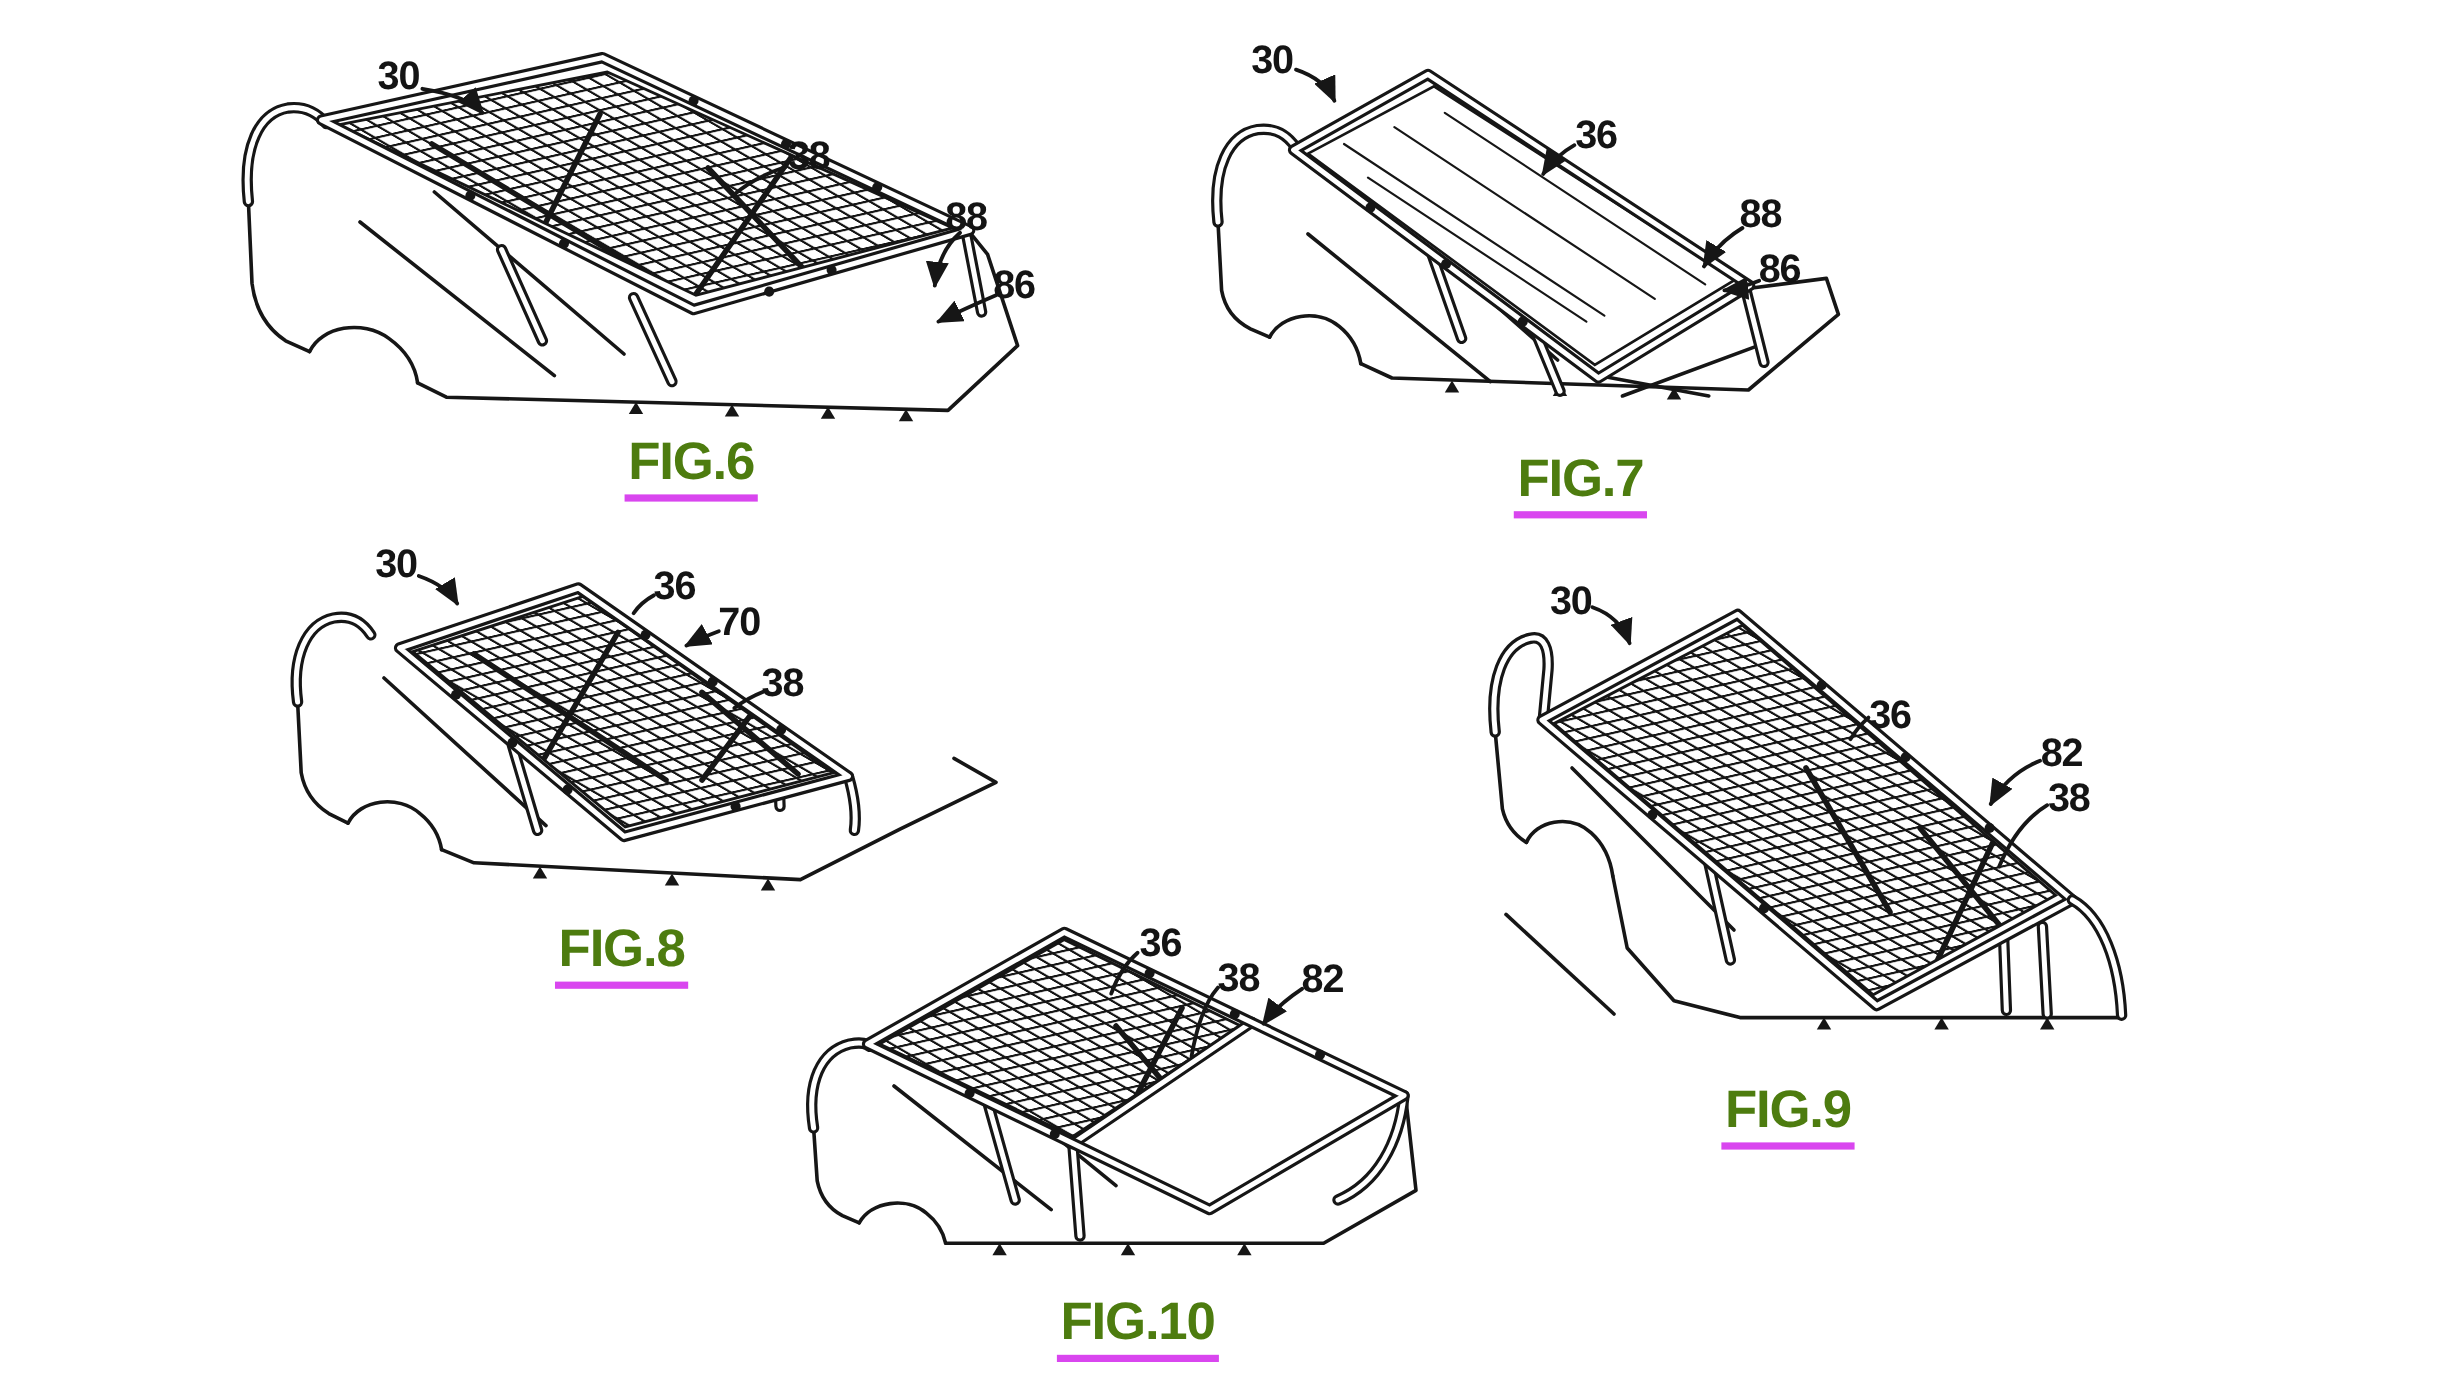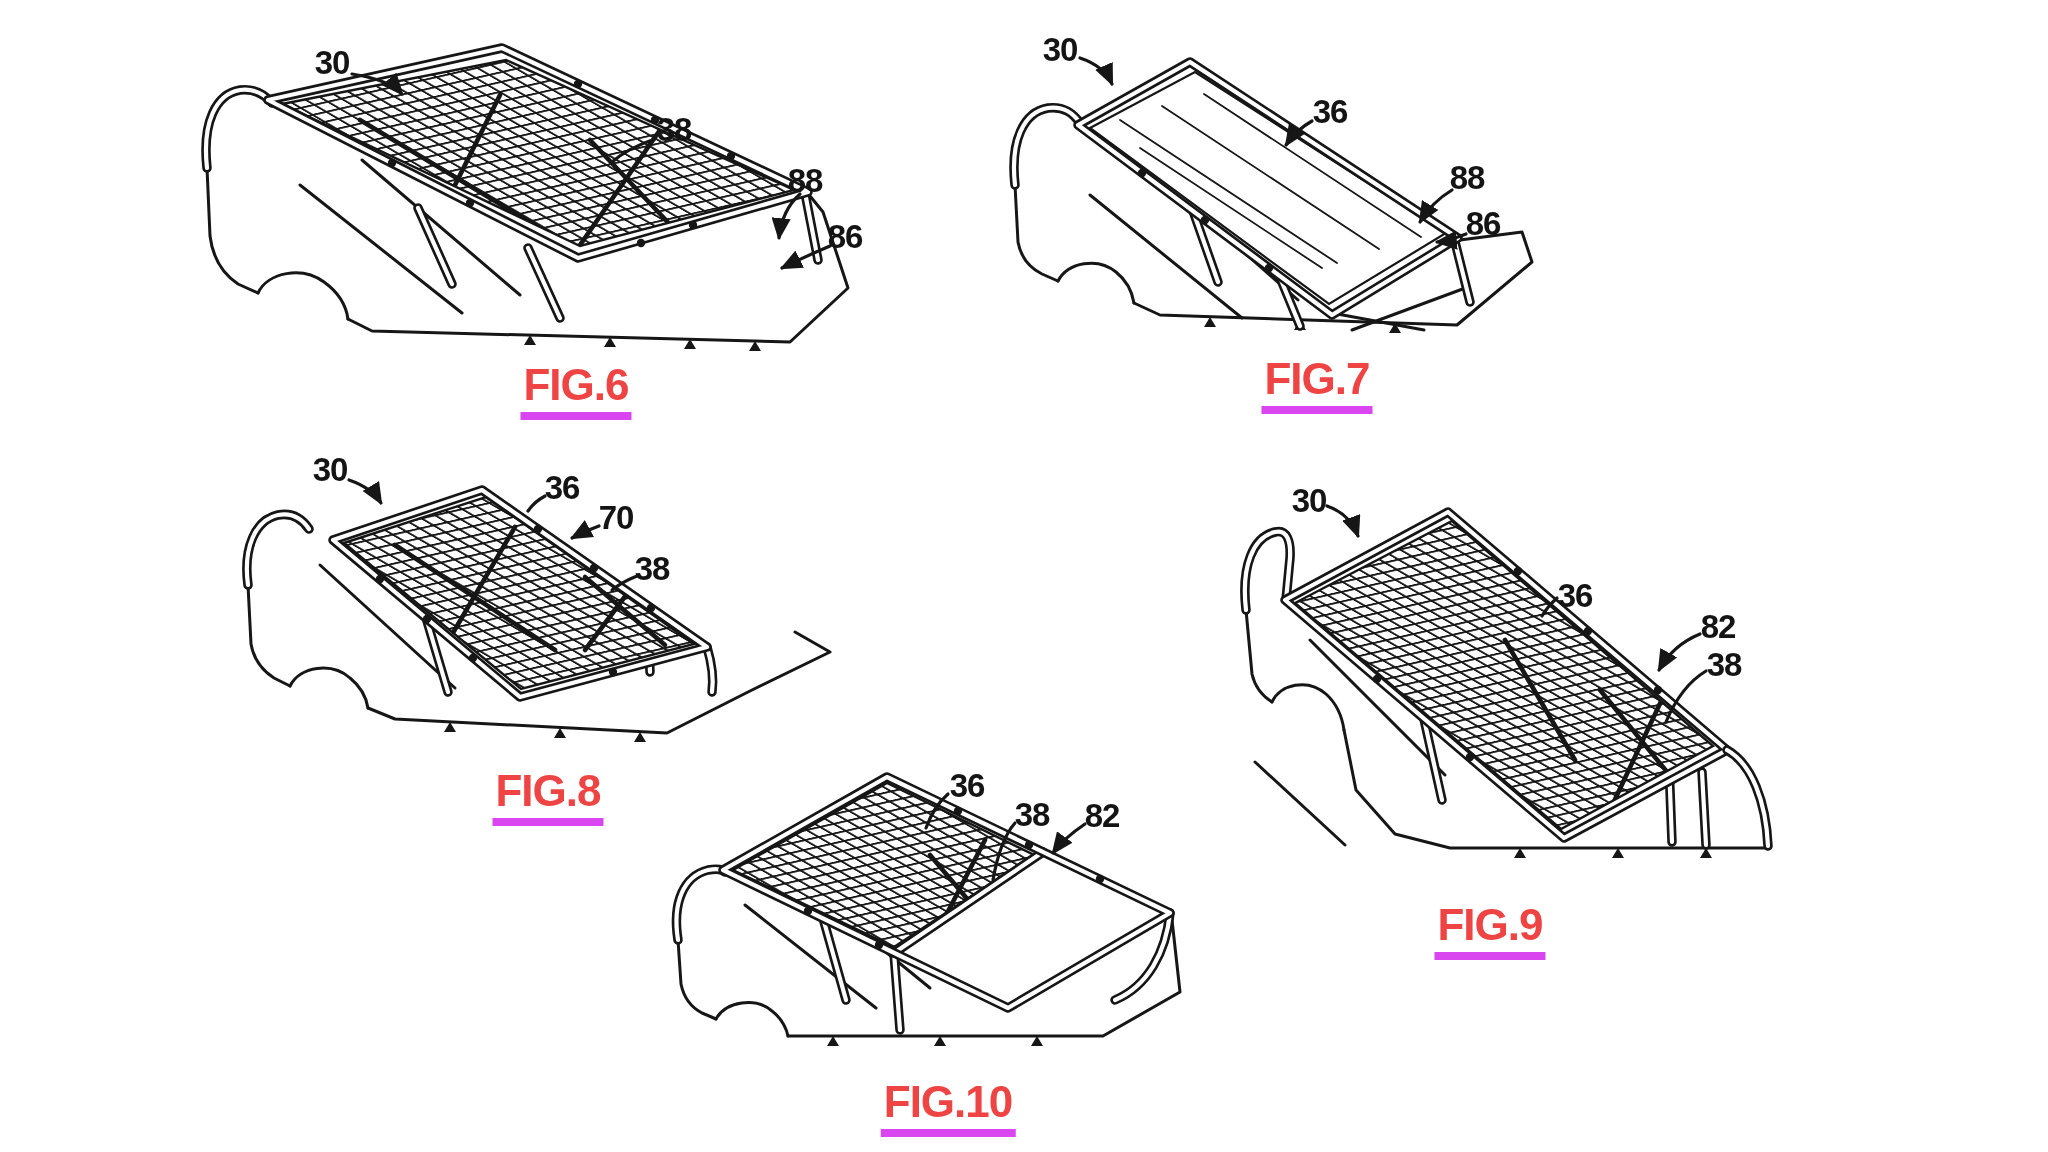--- a/index.html
+++ b/index.html
@@ -4,22 +4,22 @@
 <style>
   html,body{margin:0;padding:0;background:#e8e8e8;}
   .sheet{
     position:relative;width:2048px;height:1152px;background:#ffffff;
     overflow:hidden;font-family:"Liberation Sans",sans-serif;
   }
   figure.patfig{position:absolute;margin:0;padding:0;}
   figure.patfig svg{position:absolute;left:0;top:0;display:block;}
   .fig-caption{
     position:absolute;transform:translateX(-50%);
-    font:700 44px "Liberation Sans",sans-serif;letter-spacing:-1px;color:#ef4444;
-    border-bottom:8px solid #d946ef;padding:0 3px 2px 3px;white-space:nowrap;
+    font:700 44px "Liberation Sans",sans-serif;letter-spacing:-1px;color:#4d7c0f;
+    border-bottom:6px solid #d946ef;padding:0 3px 2px 3px;white-space:nowrap;
   }
   
   .ln{fill:none;stroke:#161616;stroke-width:3;stroke-linecap:round;stroke-linejoin:round;}
   .thin{fill:none;stroke:#161616;stroke-width:1.8;stroke-linecap:round;}
   .t1{fill:none;stroke:#161616;stroke-width:9.5;stroke-linecap:round;stroke-linejoin:round;}
   .t2{fill:none;stroke:#ffffff;stroke-width:4.2;stroke-linecap:round;stroke-linejoin:round;}
   .whiteq{fill:#ffffff;stroke:none;}
   .meshq{fill:url(#mesh);stroke:#161616;stroke-width:2.4;}
   .panelq{fill:#ffffff;stroke:#161616;stroke-width:2.2;}
   .strap{fill:none;stroke:#161616;stroke-width:4.6;stroke-linecap:round;}
@@ -159,21 +159,21 @@
         <path class="leader" d="M1080,58 Q1104,66 1112,84" marker-end="url(#ah)"></path>
         <path class="leader" d="M1312,121 Q1296,130 1286,145" marker-end="url(#ah)"></path>
         <path class="leader" d="M1452,190 Q1432,202 1420,222" marker-end="url(#ah)"></path>
         <path class="leader" d="M1466,234 Q1448,241 1437,242" marker-end="url(#ah)"></path>
         <text class="ref" x="1060" y="61">30</text>
         <text class="ref" x="1330" y="123">36</text>
         <text class="ref" x="1467" y="189">88</text>
         <text class="ref" x="1483" y="235">86</text>
       </g>
     </svg>
-    <figcaption class="fig-caption" style="left:327px;top:344px;text-align:center;">FIG.7</figcaption>
+    <figcaption class="fig-caption" style="left:327px;top:364px;text-align:center;">FIG.7</figcaption>
   </figure>
 
   <figure class="patfig" style="left:230px;top:440px;width:620px;height:380px;">
     <svg width="620" height="330" viewBox="230 440 620 330">
       <g>
         <path class="ln" d="M248,585 L251,644 Q255,666 274,678 L290,686"></path>
         <path class="ln" d="M290,686 C300,666 332,662 350,678 C360,686 366,696 368,708"></path>
         <path class="ln" d="M368,708 L395,719 L667,733 L750,691 L830,652 L795,632"></path>
         <path class="ln" d="M320,565 L455,688"></path>
         <path class="ln" d="M375,545 L512,662"></path>
@@ -218,21 +218,21 @@
         <path class="leader" d="M349,480 Q372,488 381,503" marker-end="url(#ah)"></path>
         <path class="leader" d="M545,496 Q534,502 528,511"></path>
         <path class="leader" d="M599,526 Q583,532 572,538" marker-end="url(#ah)"></path>
         <path class="leader" d="M637,576 Q622,582 612,590"></path>
         <text class="ref" x="330" y="481">30</text>
         <text class="ref" x="562" y="499">36</text>
         <text class="ref" x="616" y="529">70</text>
         <text class="ref" x="652" y="580">38</text>
       </g>
     </svg>
-    <figcaption class="fig-caption" style="left:318px;top:326px;">FIG.8</figcaption>
+    <figcaption class="fig-caption" style="left:288px;top:326px;">FIG.8</figcaption>
   </figure>
 
   <figure class="patfig" style="left:1230px;top:470px;width:620px;height:460px;">
     <svg width="620" height="400" viewBox="1230 470 620 400">
       <g>
         <path class="ln" d="M1246,610 L1252,674 Q1256,692 1272,702"></path>
         <path class="ln" d="M1272,702 C1280,684 1308,678 1326,694 C1336,703 1342,716 1344,730"></path>
         <path class="ln" d="M1344,730 L1356,790 L1395,834 L1450,848 L1768,848"></path>
         <path class="ln" d="M1255,762 L1345,845"></path>
         <path class="ln" d="M1310,640 L1445,775"></path>

